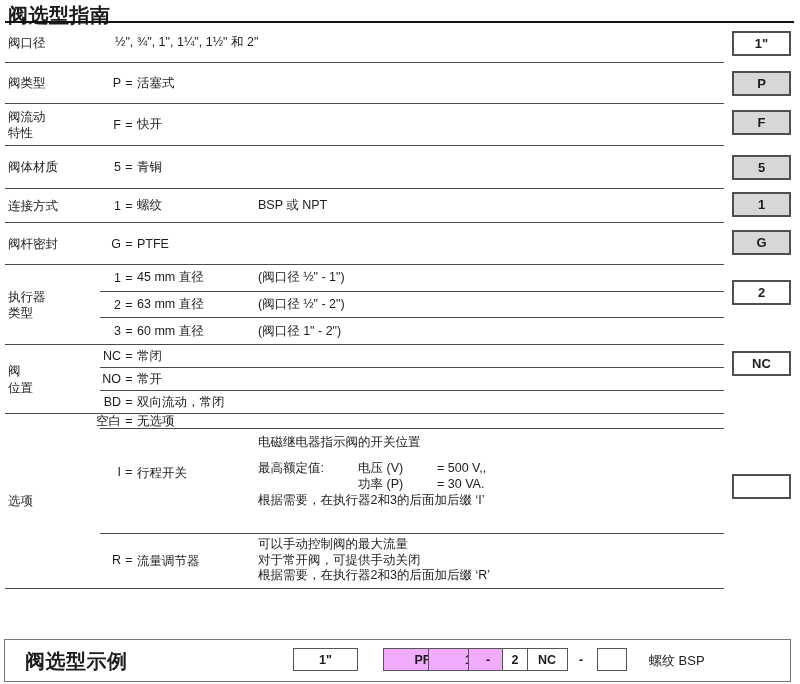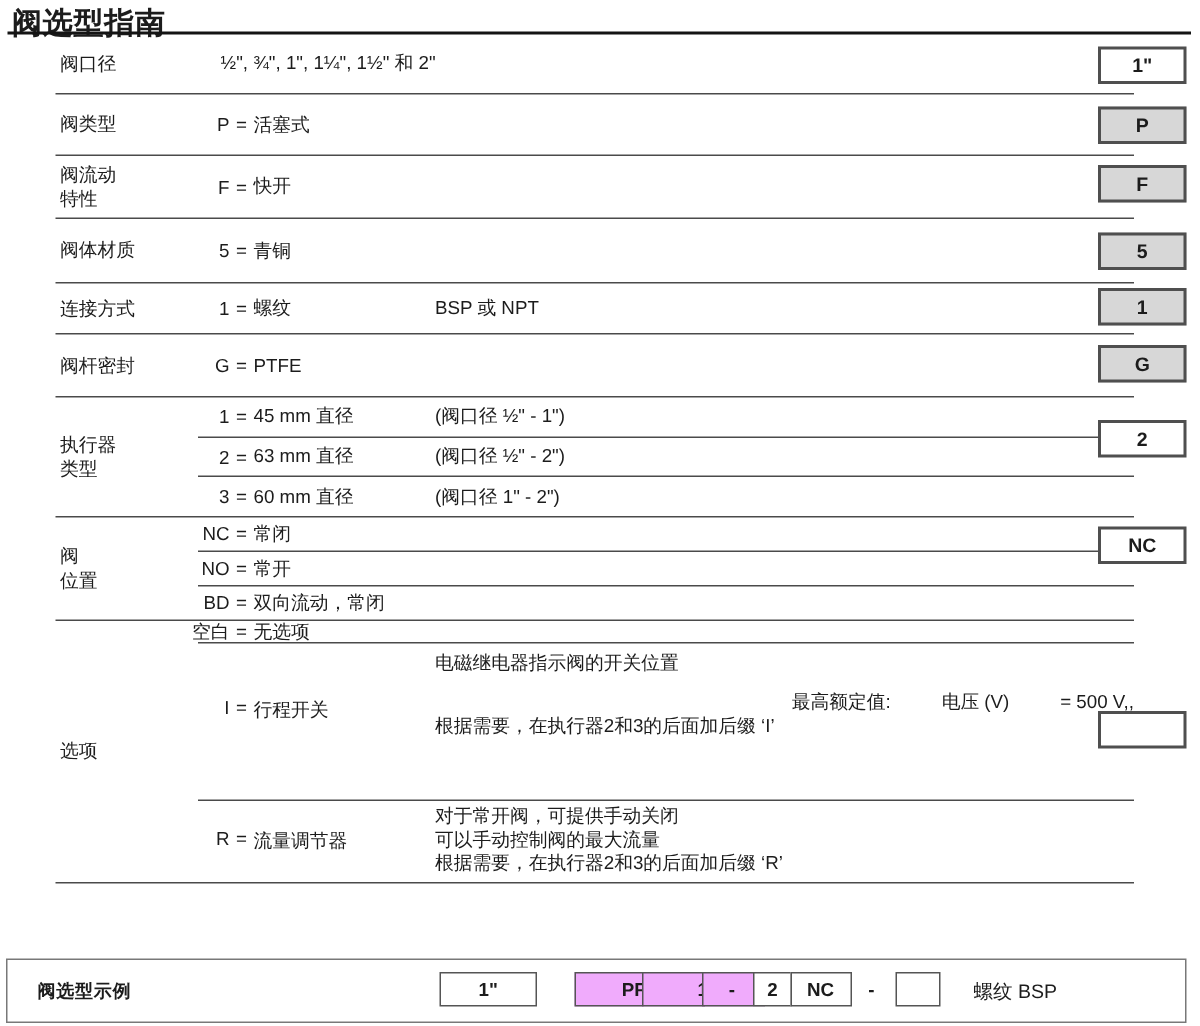--- a/index.html
+++ b/index.html
@@ -1,21 +1,21 @@
 <!DOCTYPE html>
 <html><head>
 <meta charset="utf-8">
 <style>
   html,body{margin:0;padding:0;background:#fff;}
   .page{position:relative;width:800px;height:684px;background:#ffffff;
         font-family:"Liberation Sans",sans-serif;font-size:12.5px;color:#1c1c1c;overflow:hidden;}
   .doc-title{position:absolute;left:8px;top:2px;font-size:20px;font-weight:bold;letter-spacing:.5px;}
   .title-rule{position:absolute;left:5px;top:21px;width:789px;height:2px;background:#141414;}
 
-  .tbl{position:absolute;left:5px;top:23px;width:719px;margin-left:32px;}
+  .tbl{position:absolute;left:5px;top:23px;width:719px;}
   .sec{position:relative;border-bottom:1.5px solid #4a4a4a;box-sizing:border-box;}
   .s1{height:40px}.s2{height:41px}.s3{height:42px}.s4{height:43px}.s5{height:34px}
   .s6{height:42px}.s7{height:80px;display:flex;flex-direction:column;}
   .s8{height:69px;display:flex;flex-direction:column;}
   .s9{height:175px;}
 
   .lab{position:absolute;left:3px;top:50%;transform:translateY(-50%);line-height:1.32;white-space:nowrap;z-index:2;}
   .lab div{min-height:0;}
   .cline{display:flex;align-items:center;height:100%;}
   .sub{flex:1;display:flex;align-items:center;}
@@ -25,37 +25,37 @@
   .vw{width:121px;white-space:nowrap;}
   .v{white-space:nowrap;}
   .indent1{margin-left:110px;}
 
   .blankrow{height:14px;display:flex;align-items:center;}
   .iblock{position:relative;height:104px;}
   .icode{position:absolute;left:0;top:36px;display:flex;width:260px;}
   .icontent{margin-left:253px;padding-top:5px;}
   .il{line-height:16px;white-space:nowrap;}
   .igap{height:10px;}
-  .irow{display:flex;line-height:16px;justify-content:flex-end;}
+  .irow{display:flex;line-height:16px;}
   .rk{width:100px;}
   .rn{width:79px;}
   .rblock{position:relative;height:54px;}
   .rcode{position:absolute;left:0;top:50%;transform:translateY(-50%);display:flex;width:260px;}
   .rcontent{margin-left:253px;padding-top:3px;}
   .rl{line-height:15.5px;white-space:nowrap;}
 
   .pbox{position:absolute;left:732px;width:59px;height:25px;border:2px solid #4f4f4f;
         box-sizing:border-box;background:#fff;display:flex;align-items:center;justify-content:center;
         font-weight:bold;font-size:13px;}
   .pbox.shaded{background:#d7d7d7;}
 
   .note{position:absolute;left:5px;top:611px;font-size:12.5px;}
 
   .ex{position:absolute;left:4px;top:639px;width:787px;height:43px;border:1.5px solid #787878;box-sizing:border-box;}
-  .ex-title{position:absolute;left:20px;top:50%;transform:translateY(-50%);font-size:12px;font-weight:bold;letter-spacing:.5px;}
+  .ex-title{position:absolute;left:20px;top:50%;transform:translateY(-50%);font-size:20px;font-weight:bold;letter-spacing:.5px;}
   .ebox{position:absolute;top:8px;height:23px;border:1.5px solid #555;box-sizing:border-box;background:#fff;
         display:flex;align-items:center;justify-content:center;font-weight:bold;font-size:12.5px;}
   .eseg{position:absolute;top:8px;display:flex;}
   .cell{height:23px;border:1.5px solid #555;box-sizing:border-box;display:flex;align-items:center;justify-content:center;
         font-weight:bold;font-size:12.5px;background:#fff;}
   .cell+.cell{margin-left:-1.5px;}
   .cell.shaded{background:#f0abfc;padding-left:40px;}
   .dash{position:absolute;top:8px;height:23px;width:12px;display:flex;align-items:center;justify-content:center;font-weight:bold;}
   .suffix{position:absolute;left:644px;top:50%;transform:translateY(-50%);font-size:13px;}
 </style>
@@ -205,34 +205,39 @@
           <span class="v">行程开关</span>
         </div>
         <div class="icontent">
           <div class="il">电磁继电器指示阀的开关位置</div>
           <div class="igap"></div>
           <div class="irow">
             <span class="rk">最高额定值:</span>
             <span class="rn">电压 (V)</span>
             <span class="rv">= 500 V,,</span>
           </div>
+          <div class="irow">
+            <span class="rk"></span>
+            <span class="rn">功率 (P)</span>
+            <span class="rv">= 30 VA.</span>
+          </div>
           <div class="il">根据需要，在执行器2和3的后面加后缀 ‘I’</div>
         </div>
       </div>
       <div class="subdiv"></div>
 
       <div class="rblock">
         <div class="rcode">
           <span class="c">R</span>
           <span class="e">=</span>
           <span class="v">流量调节器</span>
         </div>
         <div class="rcontent">
+          <div class="rl">可以手动控制阀的最大流量</div>
           <div class="rl">对于常开阀，可提供手动关闭</div>
-          <div class="rl">可以手动控制阀的最大流量</div>
           <div class="rl">根据需要，在执行器2和3的后面加后缀 ‘R’</div>
         </div>
       </div>
     </div>
   </div>
 
   <div class="pbox" style="top:31px;">1"</div>
   <div class="pbox shaded" style="top:71px;">P</div>
   <div class="pbox shaded" style="top:110px;">F</div>
   <div class="pbox shaded" style="top:155px;">5</div>

